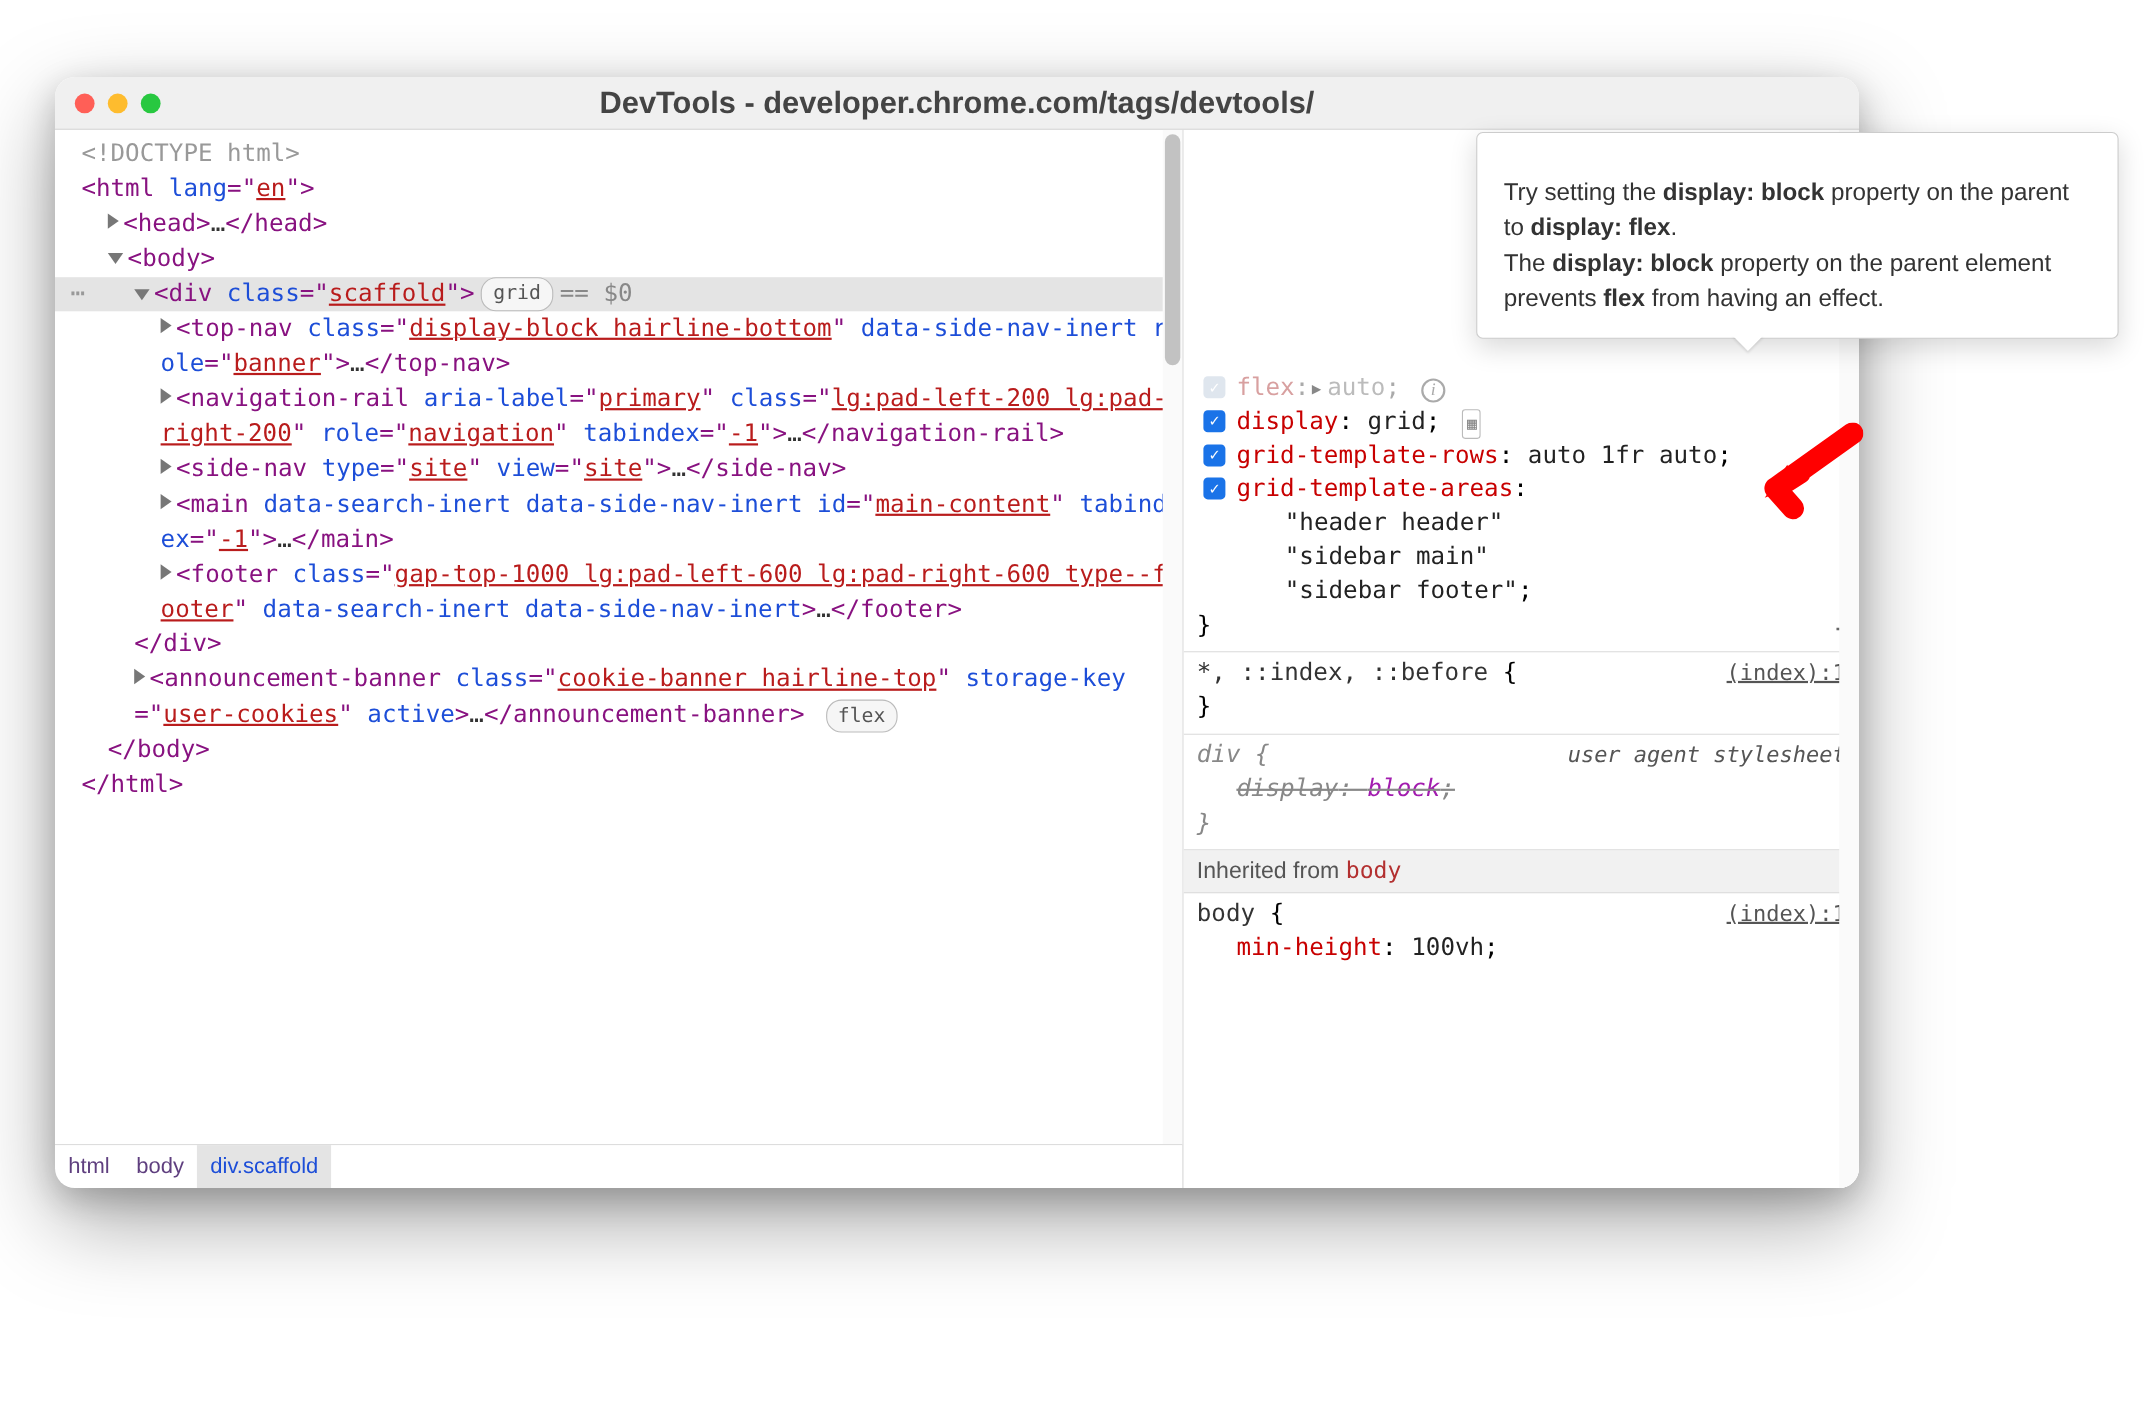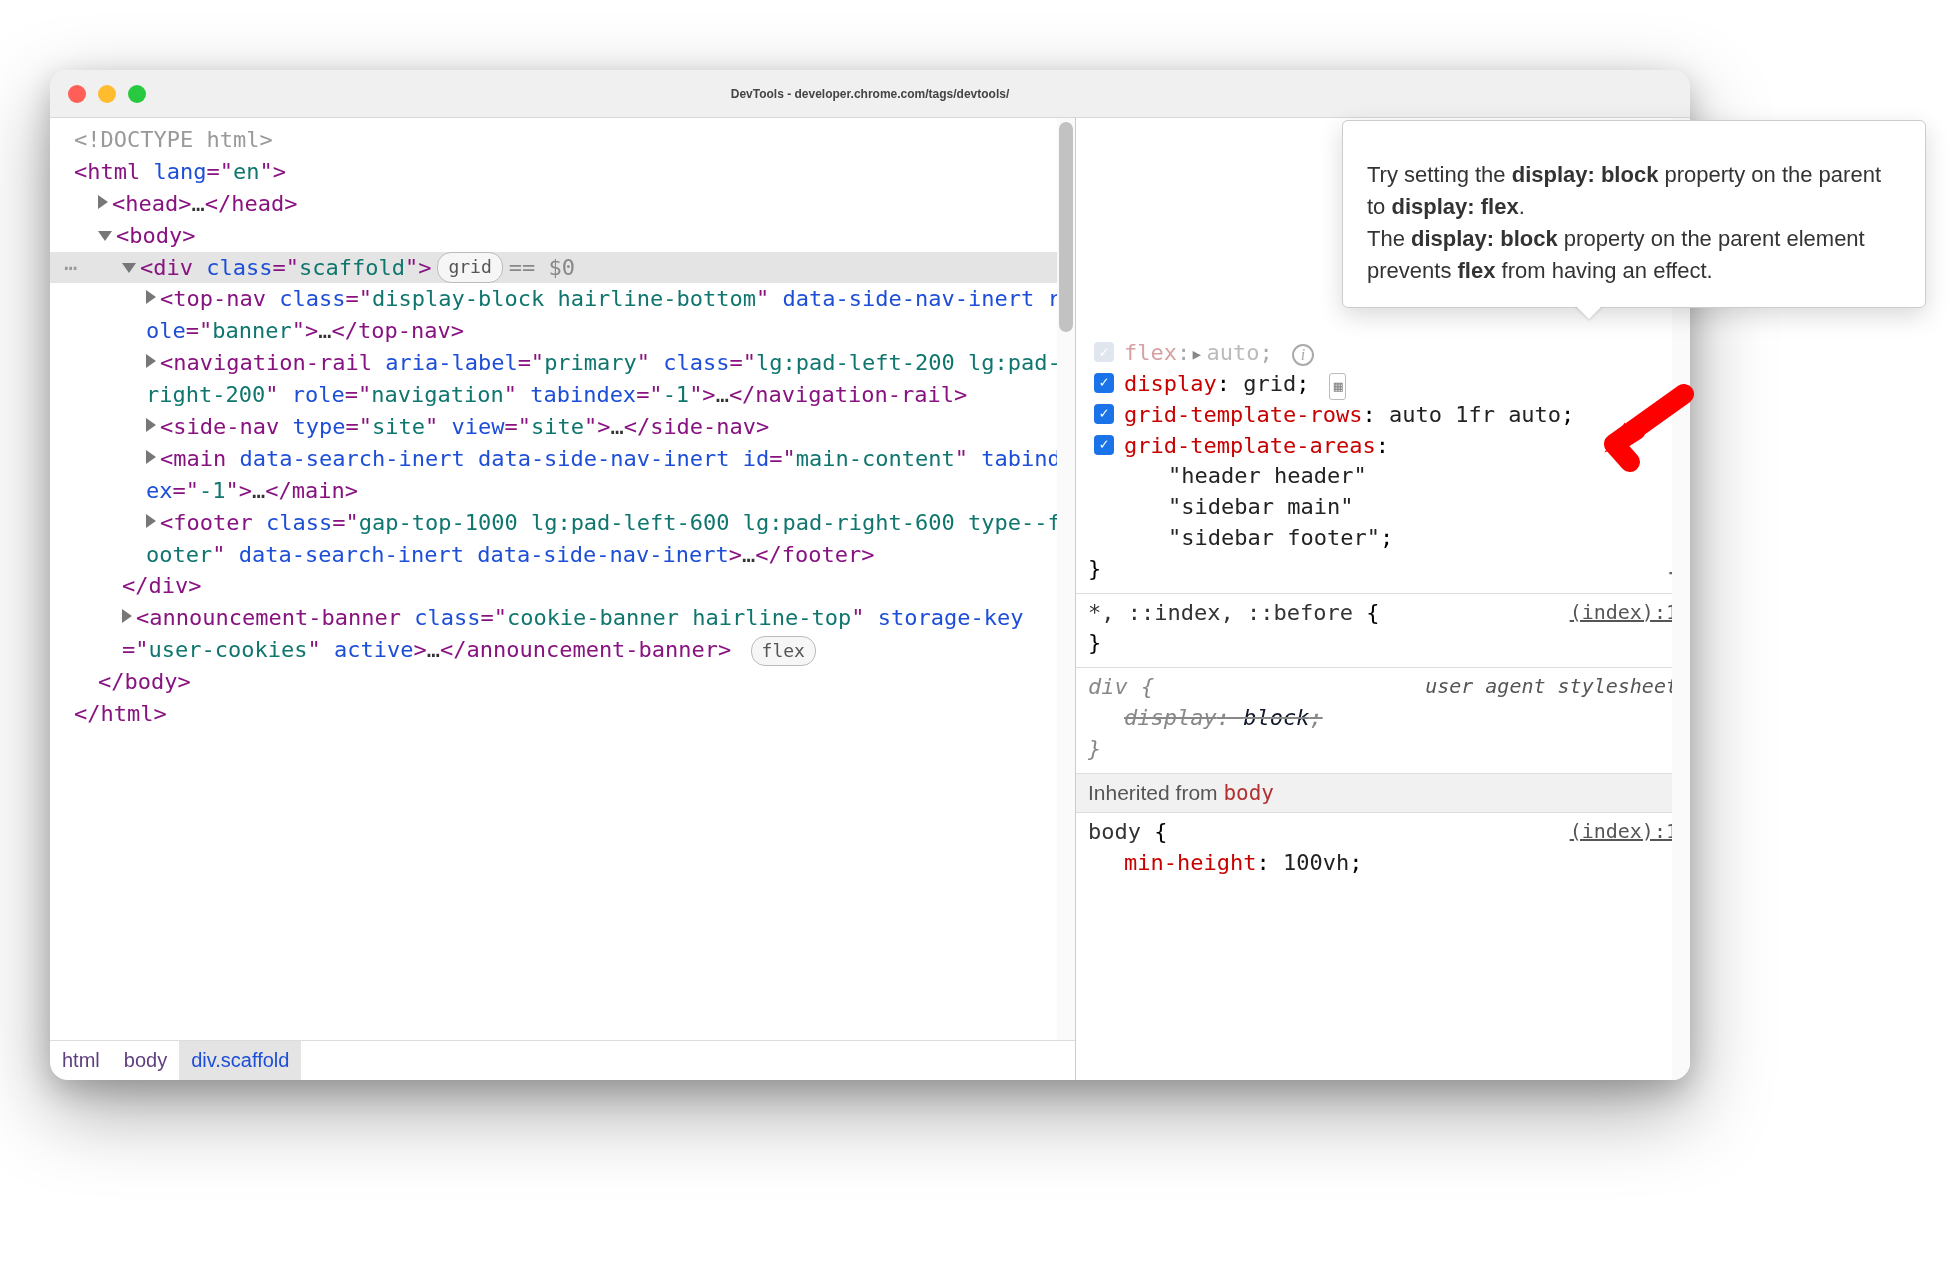--- a/index.html
+++ b/index.html
@@ -31,21 +31,21 @@
   position: relative;
 }
 .traffic { display: flex; gap: 12px; }
 .dot { width: 18px; height: 18px; border-radius: 50%; }
 .dot.red { background: #ff5f57; }
 .dot.yellow { background: #febc2e; }
 .dot.green { background: #28c840; }
 .titlebar-title {
   position: absolute; left: 0; right: 0;
   text-align: center;
-  font-size: 12px; font-weight: 600; color: #444;
+  font-size: 28px; font-weight: 600; color: #444;
   pointer-events: none;
 }
 .toolbar {
   height: 52px;
   background: #f3f3f3;
   display: flex;
   align-items: center;
   border-bottom: 1px solid #ccc;
   font-size: 22px;
   color: #555;
@@ -93,21 +93,21 @@
   line-height: 1.45;
   padding: 6px 0;
   position: relative;
 }
 .dom .row { padding: 0 14px 0 14px; white-space: pre-wrap; word-break: break-all; }
 .dom .selected { background: #e4e4e4; display:flex; align-items:center; }
 .sel-gutter { color:#999; position:absolute; left:0; }
 .t-doctype { color: #999; }
 .t-tag { color: #881280; }
 .t-attr { color: #1d4ed8; }
-.t-val { color: #0f766e; }
+.t-val { color: #b91c1c; text-decoration: underline; }
 .t-text { color: #333; }
 .tri {
   display: inline-block; width: 0; height: 0;
   border-style: solid;
   margin-right: 4px;
   vertical-align: 2px;
 }
 .tri.closed { border-width: 7px 0 7px 10px; border-color: transparent transparent transparent #777; }
 .tri.open { border-width: 10px 7px 0 7px; border-color: #777 transparent transparent transparent; }
 .pill {
@@ -331,21 +331,21 @@
 
         <div class="rule">
           <span class="selector">*, ::index, ::before</span><span> {</span>
           <span class="src">(index):1</span>
           <div>}</div>
         </div>
 
         <div class="rule ua">
           <span class="selector">div</span><span> {</span>
           <span class="src" style="text-decoration:none;">user agent stylesheet</span>
-          <div class="prop strike"><span class="name" style="color:#888;">display</span><span>: </span><span class="value" style="color:#0f172a;">block</span><span>;</span></div>
+          <div class="prop strike"><span class="name" style="color:#888;">display</span><span>: </span><span class="value" style="color:#a21caf;">block</span><span>;</span></div>
           <div>}</div>
         </div>
 
         <div class="inherit-bar">
           <span>Inherited from </span><span class="sel">body</span>
         </div>
 
         <div class="rule" style="border-bottom:none;">
           <span class="selector">body</span><span> {</span>
           <span class="src">(index):1</span>

